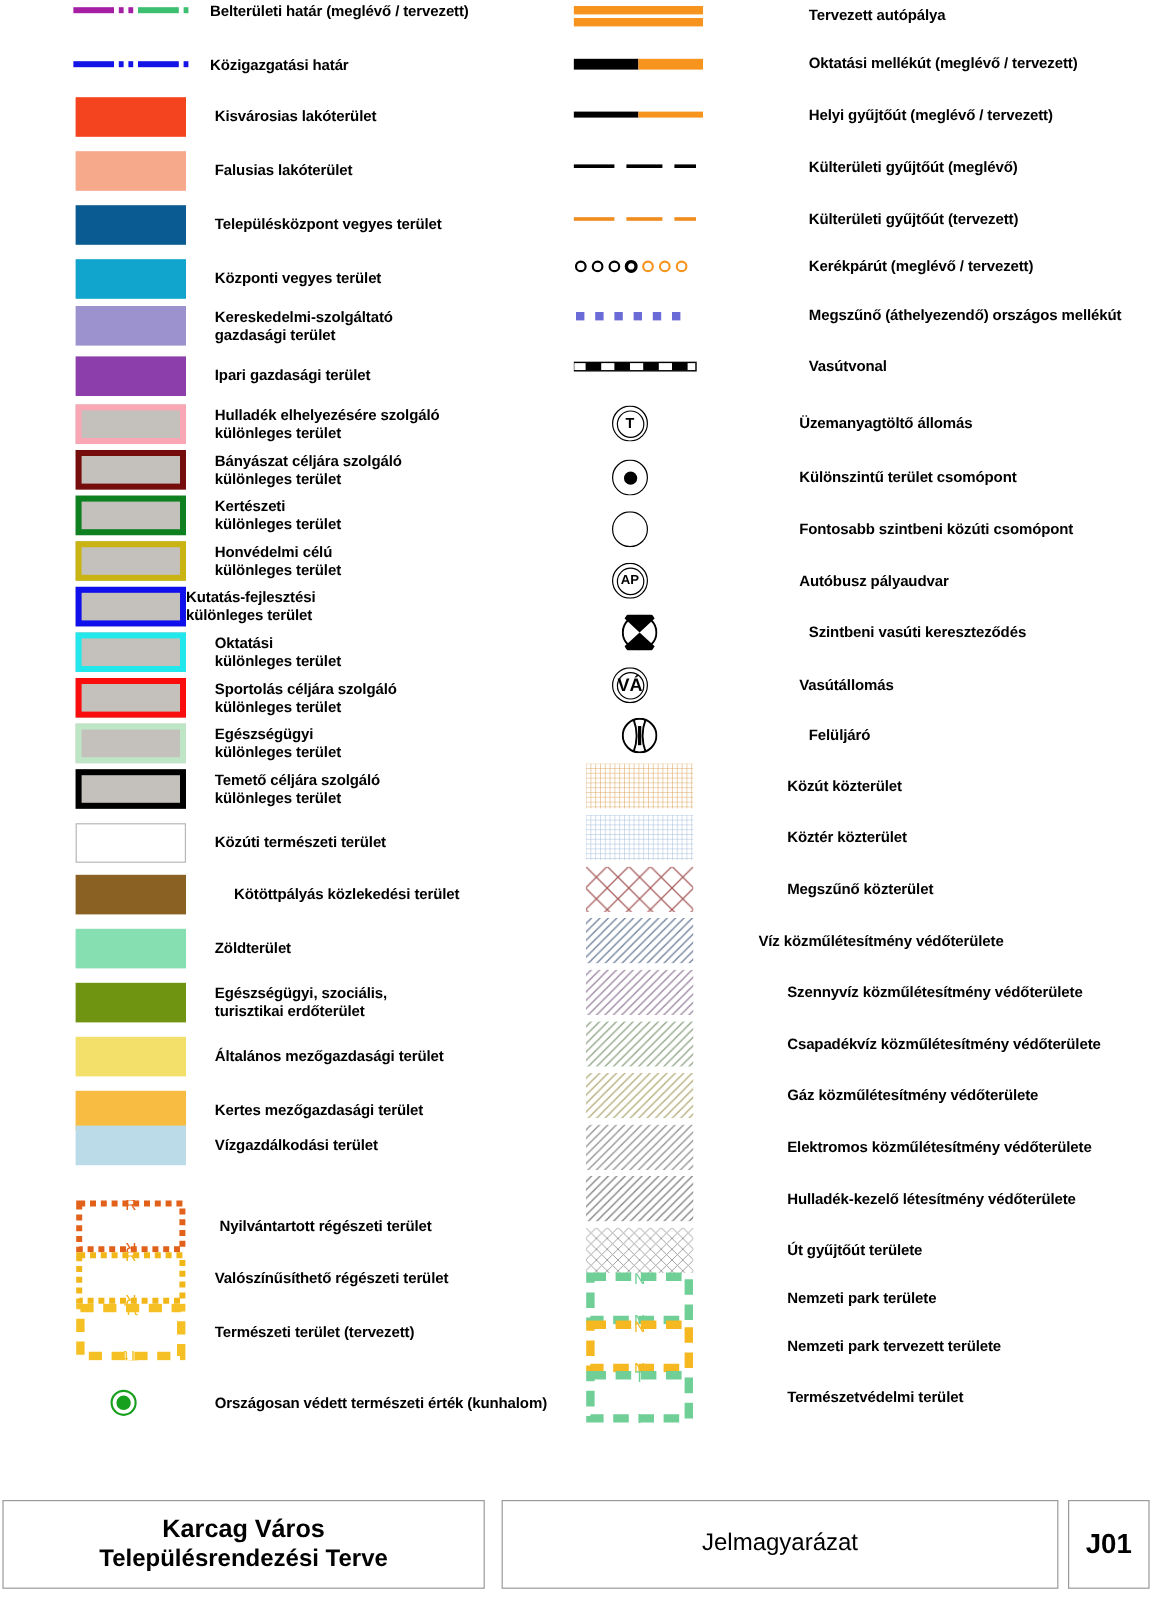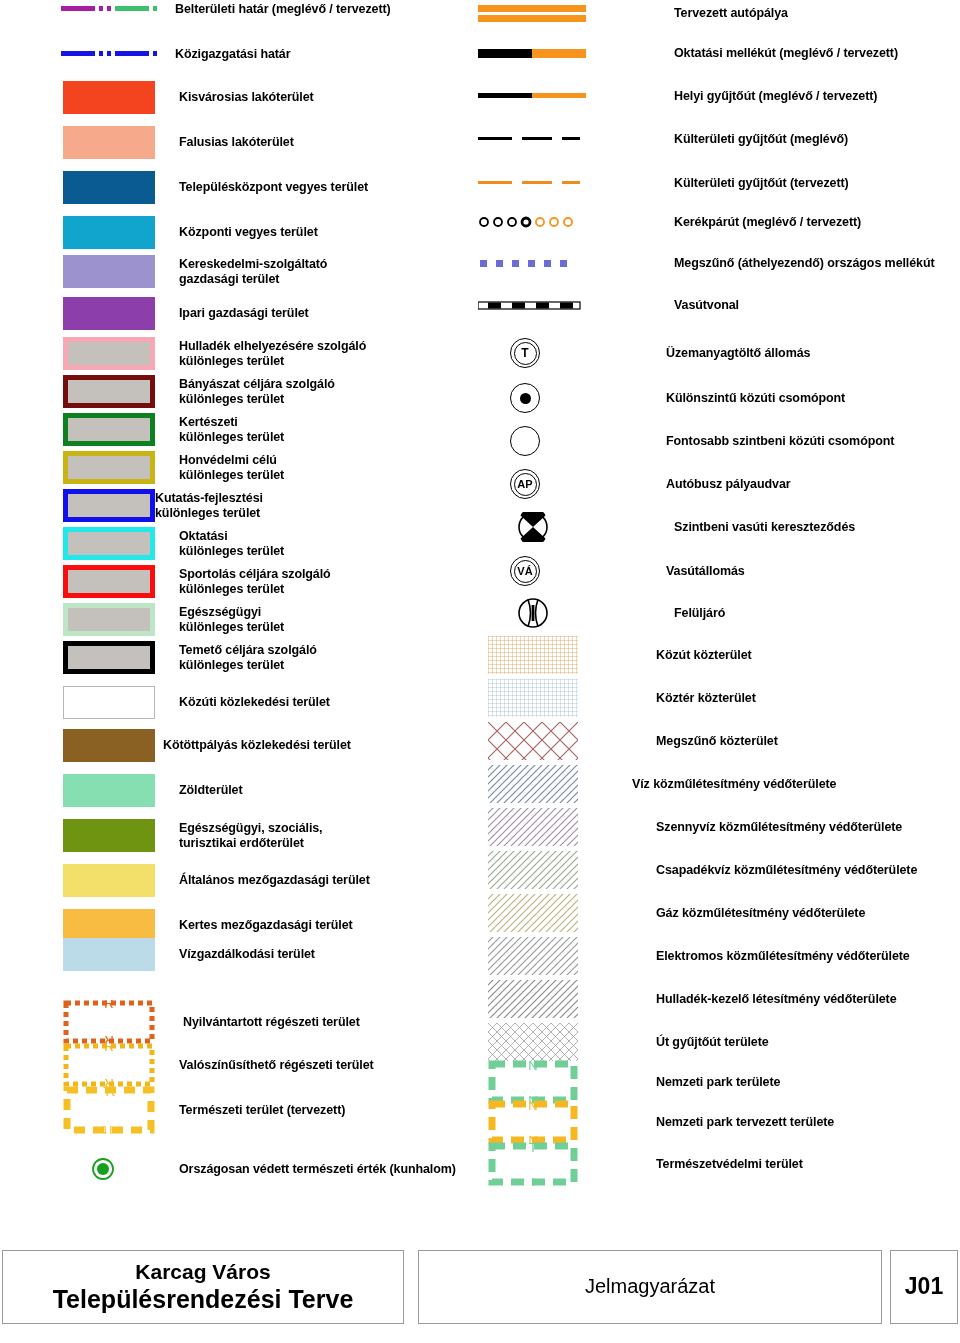--- a/index.html
+++ b/index.html
@@ -68,21 +68,21 @@
   .fbox {
     position:absolute; top:12px; height:74px;
     border:1px solid #9a9a9a; background:#fff;
     display:flex; flex-direction:column;
     align-items:center; justify-content:center;
     text-align:center;
   }
   .fbox .l1, .fbox .l2 { font-weight:bold; line-height:1.18; }
   #fbox-a { left:2px;   width:402px; }
   #fbox-a .l1 { font-size:21px; }
-  #fbox-a .l2 { font-size:25px; }
+  #fbox-a .l2 { font-size:20px; }
   #fbox-b { left:418px; width:464px; }
   #fbox-b .l1 { font-size:20px; font-weight:normal;}
   #fbox-b .l2 { font-size:20px; font-weight:normal;}
   #fbox-c { left:890px; width:68px; }
   #fbox-c .l1 { font-size:23px; }
 </style>
 </head>
 <body>
 
 <div class="legend-wrap">
@@ -179,26 +179,26 @@
       <div class="lbl" style="margin-left:24px">Egészségügyi
 különleges terület</div>
     </div>
     <div class="row" style="top:641px">
       <div class="sym sw-b" style="border:5px solid #000000"></div>
       <div class="lbl" style="margin-left:24px">Temető céljára szolgáló
 különleges terület</div>
     </div>
     <div class="row" style="top:686px">
       <div class="sym sw-b" style="background:#fff;border:1.5px solid #b7b7b7"></div>
-      <div class="lbl" style="margin-left:24px">Közúti közlekedési terület</div>
+      <div class="lbl" style="margin-left:24px">Közúti természeti terület</div>
     </div>
 
     <div class="row" style="top:729px">
       <div class="sym sw" style="background:#8b6023"></div>
-      <div class="lbl" style="margin-left:8px">Kötöttpályás közlekedési terület</div>
+      <div class="lbl" style="margin-left:40px">Kötöttpályás közlekedési terület</div>
     </div>
     <div class="row" style="top:774px">
       <div class="sym sw" style="background:#85dfb0"></div>
       <div class="lbl" style="margin-left:24px">Zöldterület</div>
     </div>
     <div class="row" style="top:819px">
       <div class="sym sw" style="background:#6e9412"></div>
       <div class="lbl" style="margin-left:24px">Egészségügyi, szociális,
 turisztikai erdőterület</div>
     </div>
@@ -353,21 +353,21 @@
       </div>
       <div class="lbl" style="margin-left:88px">Üzemanyagtöltő állomás</div>
     </div>
 
     <div class="row" style="top:383px">
       <div class="sym" style="width:108px">
         <div class="circ">
             <span style="width:11px;height:11px;border-radius:50%;background:#000;display:block"></span>
           </div>
       </div>
-      <div class="lbl" style="margin-left:88px">Különszintű közúti csomópont</div>
+      <div class="lbl" style="margin-left:88px">Különszintű terület csomópont</div>
     </div>
 
     <div class="row" style="top:426px">
       <div class="sym" style="width:108px">
         <div class="circ"></div>
       </div>
       <div class="lbl" style="margin-left:88px">Fontosabb szintbeni közúti csomópont</div>
     </div>
 
     <div class="row" style="top:469px">
@@ -387,21 +387,21 @@
             <path d="M15 15 L2.5 3.5 A14 14 0 0 1 27.5 3.5 Z" fill="#000"></path>
             <path d="M15 15 L2.5 26.5 A14 14 0 0 0 27.5 26.5 Z" fill="#000"></path>
           </svg>
         </div>
       </div>
       <div class="lbl" style="margin-left:88px">Szintbeni vasúti kereszteződés</div>
     </div>
 
     <div class="row" style="top:556px">
       <div class="sym" style="width:108px">
-        <div class="circ dbl" style="font-size:11px">
+        <div class="circ dbl" style="font-size:15px">
             <span class="gl">VÁ</span>
           </div>
       </div>
       <div class="lbl" style="margin-left:88px">Vasútállomás</div>
     </div>
 
     <div class="row" style="top:598px">
       <div class="sym" style="width:108px;margin-left:8px">
         <div style="margin-left:40px;width:30px;height:30px">
           <svg width="30" height="30" viewBox="0 0 30 30">

